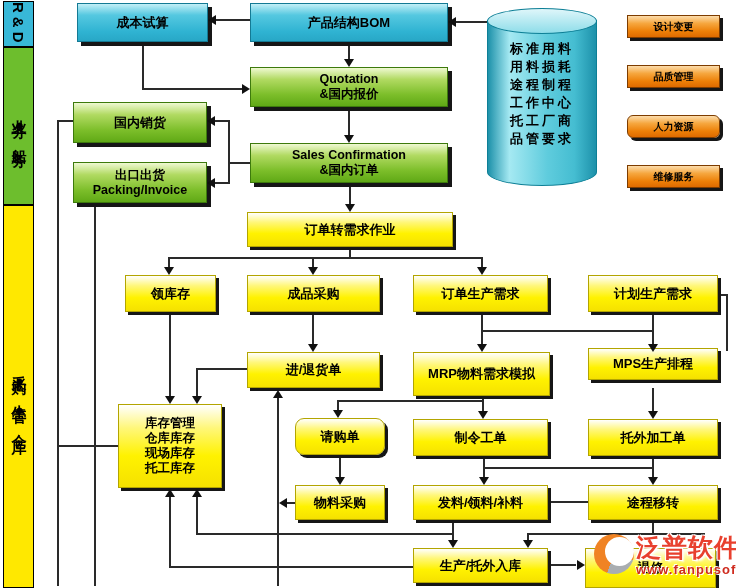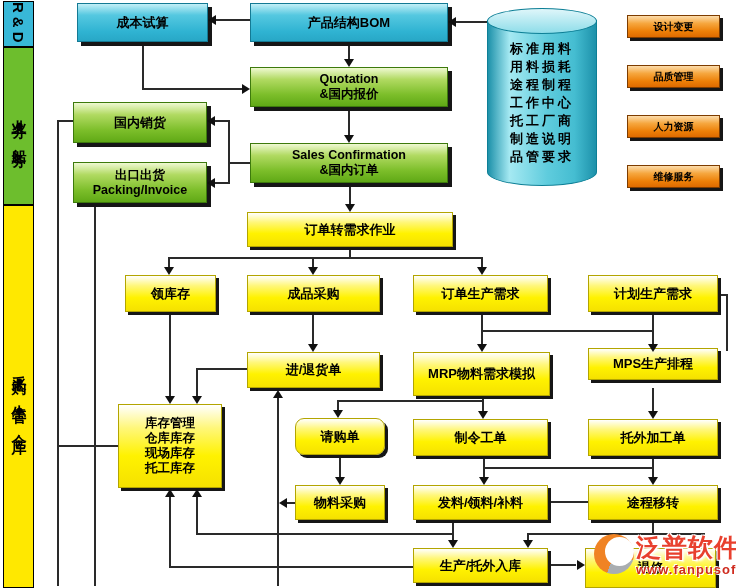--- a/index.html
+++ b/index.html
@@ -66,21 +66,20 @@
   </div>
 
   <div class="cyl-body"></div>
   <div class="cyl-top"></div>
   <div class="cyl-text" id="cyl-text">
       <div>标准用料</div>
       <div>用料损耗</div>
       <div>途程制程</div>
       <div>工作中心</div>
       <div>托工厂商</div>
-      <div>制造说明</div>
       <div>品管要求</div>
     </div>
 
   <div id="connector-layer">
       <div class="seg" style="left: 216px; top: 19px; width: 34px; height: 2px;"></div>
       <div class="seg" style="left: 456px; top: 21px; width: 34px; height: 2px;"></div>
       <div class="seg" style="left: 142px; top: 42px; width: 2px; height: 47px;"></div>
       <div class="seg" style="left: 142px; top: 88px; width: 101px; height: 2px;"></div>
       <div class="seg" style="left: 348px; top: 42px; width: 2px; height: 18px;"></div>
       <div class="seg" style="left: 348px; top: 107px; width: 2px; height: 29px;"></div>
@@ -239,21 +238,21 @@
       </div>
       <div class="node yellow" style="left: 585px; top: 548px; width: 131px; height: 40px;">
         <div class="nline">退修</div>
       </div>
       <div class="node orange" style="left: 627px; top: 15px; width: 93px; height: 23px;">
         <div class="nline">设计变更</div>
       </div>
       <div class="node orange" style="left: 627px; top: 65px; width: 93px; height: 23px;">
         <div class="nline">品质管理</div>
       </div>
-      <div class="node orange" style="left: 627px; top: 115px; width: 93px; height: 23px;">
+      <div class="node orange" style="left: 627px; top: 115px; width: 93px; height: 23px; border-radius: 6px;">
         <div class="nline">人力资源</div>
       </div>
       <div class="node orange" style="left: 627px; top: 165px; width: 93px; height: 23px;">
         <div class="nline">维修服务</div>
       </div>
     </div>
 
   <div class="watermark">
     <div class="wm-logo"></div>
     <div class="wm-text">

